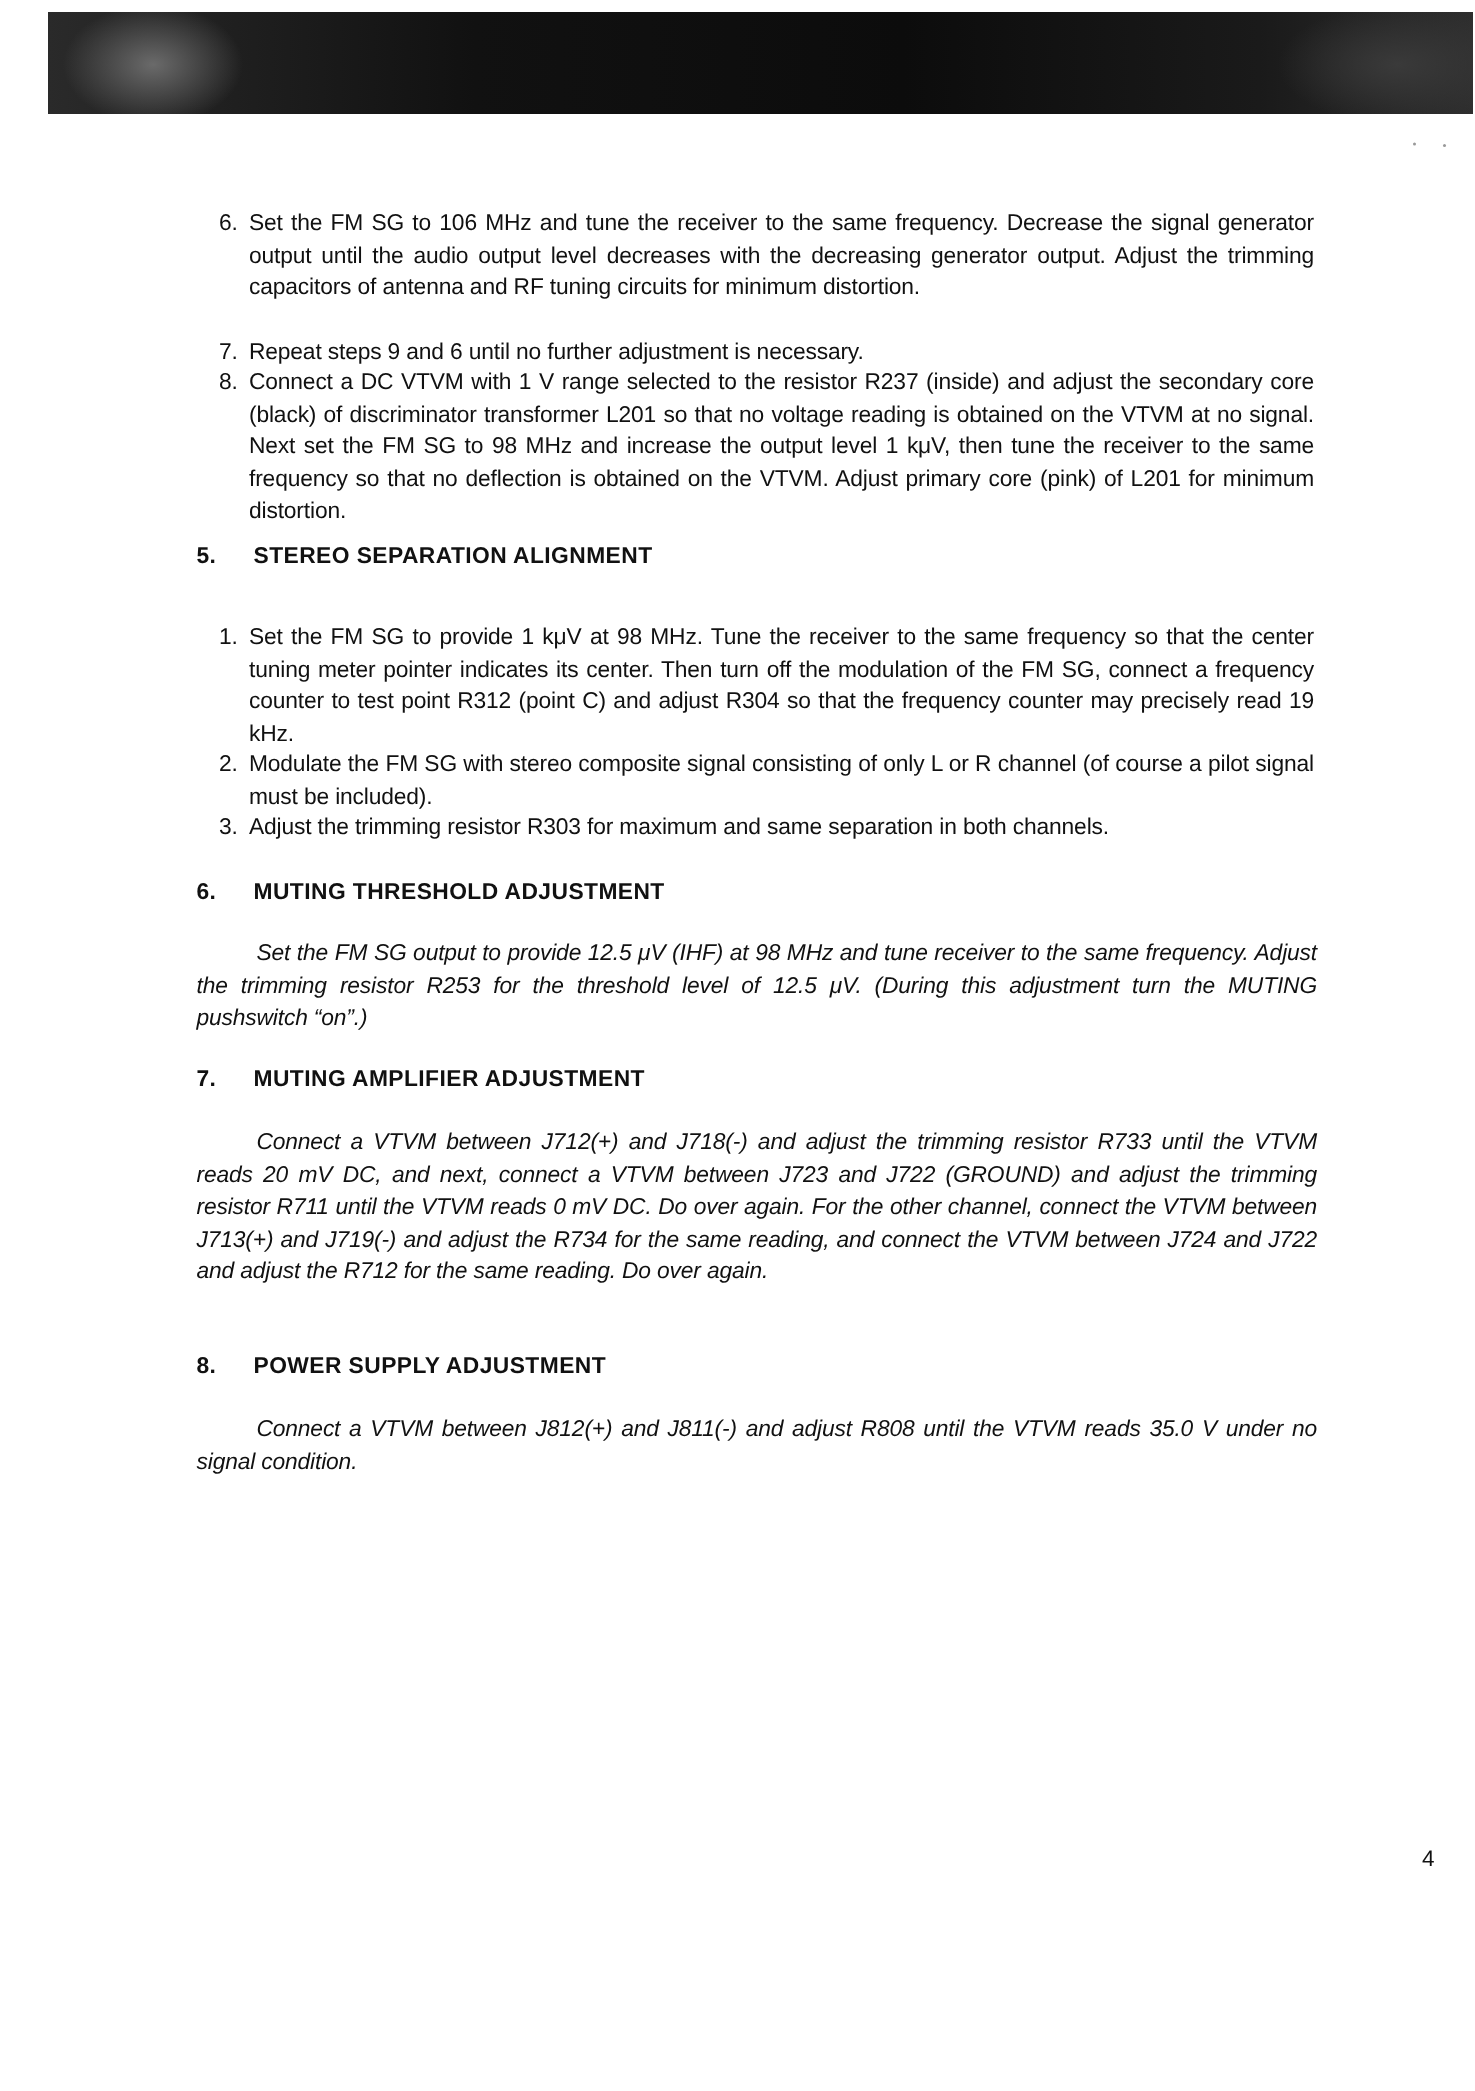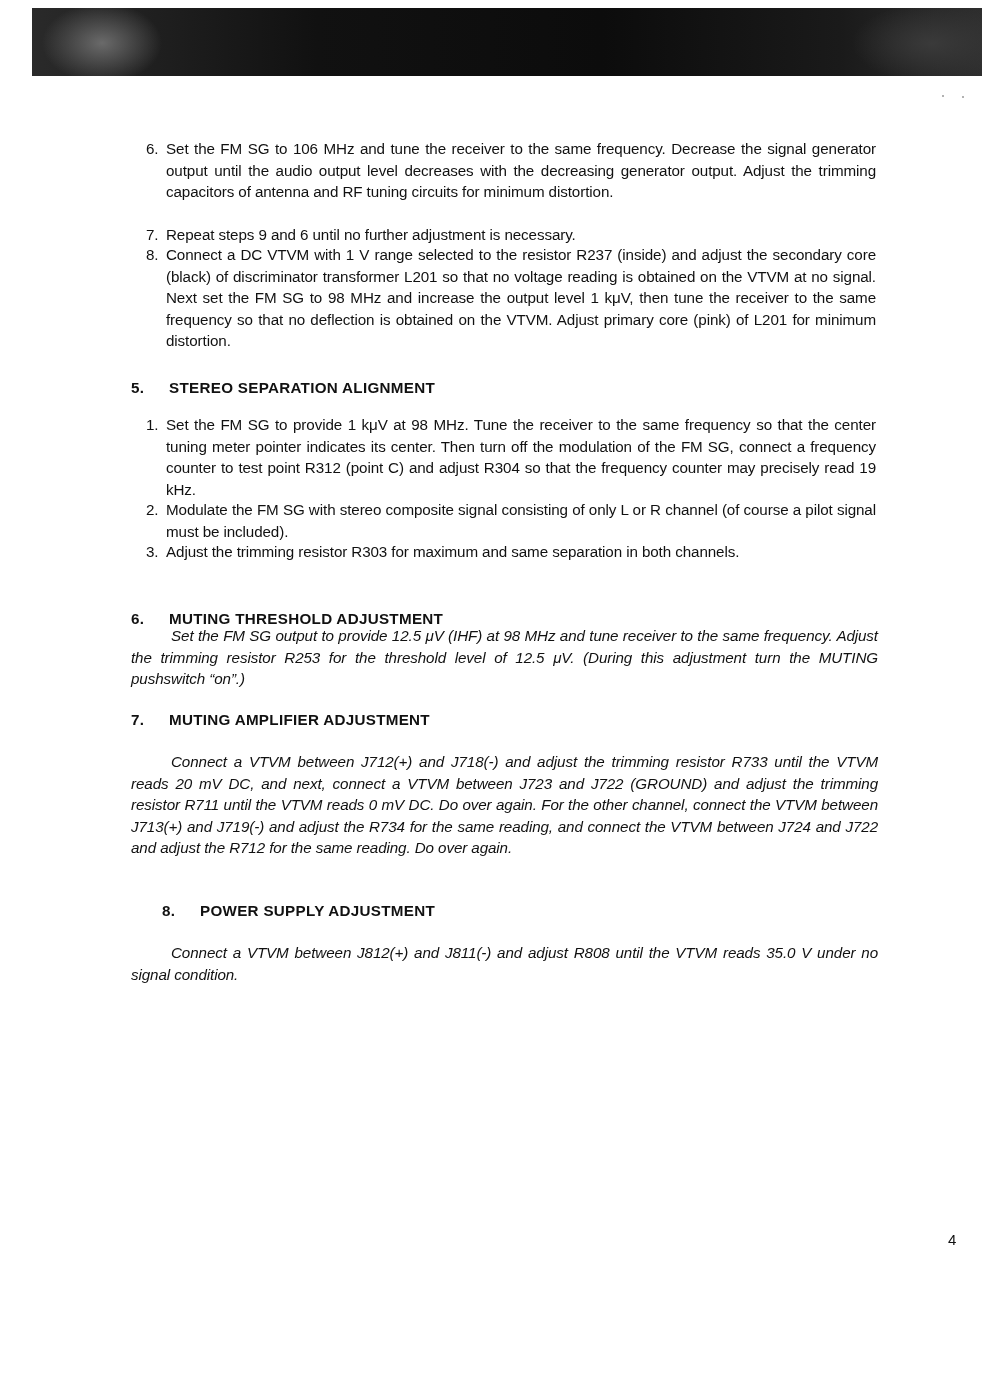--- a/index.html
+++ b/index.html
@@ -41,51 +41,51 @@
   </div>
   <div class="item" style="top:224px;">
     <span class="num">7.</span>
     <span class="body">Repeat steps 9 and 6 until no further adjustment is necessary.</span>
   </div>
   <div class="item" style="top:244px;">
     <span class="num">8.</span>
     <span class="body">Connect a DC VTVM with 1 V range selected to the resistor R237 (inside) and adjust the secondary core (black) of discriminator transformer L201 so that no voltage reading is obtained on the VTVM at no signal. Next set the FM SG to 98 MHz and increase the output level 1 kμV, then tune the receiver to the same frequency so that no deflection is obtained on the VTVM. Adjust primary core (pink) of L201 for minimum distortion.</span>
   </div>
 
-  <div class="heading" style="top:377px;">
+  <div class="heading" style="top:360px;">
     <span class="hnum">5.</span><span>STEREO SEPARATION ALIGNMENT</span>
   </div>
   <div class="item" style="top:414px;">
     <span class="num">1.</span>
     <span class="body">Set the FM SG to provide 1 kμV at 98 MHz. Tune the receiver to the same frequency so that the center tuning meter pointer indicates its center. Then turn off the modulation of the FM SG, connect a frequency counter to test point R312 (point C) and adjust R304 so that the frequency counter may precisely read 19 kHz.</span>
   </div>
   <div class="item" style="top:499px;">
     <span class="num">2.</span>
     <span class="body">Modulate the FM SG with stereo composite signal consisting of only L or R channel (of course a pilot signal must be included).</span>
   </div>
   <div class="item" style="top:541px;">
     <span class="num">3.</span>
     <span class="body">Adjust the trimming resistor R303 for maximum and same separation in both channels.</span>
   </div>
 
-  <div class="heading" style="top:608px;">
+  <div class="heading" style="top:584px;">
     <span class="hnum">6.</span><span>MUTING THRESHOLD ADJUSTMENT</span>
   </div>
   <div class="para" style="top:625px;">
     <span class="indent"></span><span>Set the FM SG output to provide 12.5 μV (IHF) at 98 MHz and tune receiver to the same frequency. Adjust the trimming resistor R253 for the threshold level of 12.5 μV. (During this adjustment turn the MUTING pushswitch “on”.)</span>
   </div>
 
   <div class="heading" style="top:709px;">
     <span class="hnum">7.</span><span>MUTING AMPLIFIER ADJUSTMENT</span>
   </div>
   <div class="para" style="top:751px;">
     <span class="indent"></span><span>Connect a VTVM between J712(+) and J718(-) and adjust the trimming resistor R733 until the VTVM reads 20 mV DC, and next, connect a VTVM between J723 and J722 (GROUND) and adjust the trimming resistor R711 until the VTVM reads 0 mV DC. Do over again. For the other channel, connect the VTVM between J713(+) and J719(-) and adjust the R734 for the same reading, and connect the VTVM between J724 and J722 and adjust the R712 for the same reading. Do over again.</span>
   </div>
 
-  <div class="heading" style="top:900px;margin-left:31px;">
+  <div class="heading" style="top:900px;">
     <span class="hnum">8.</span><span>POWER SUPPLY ADJUSTMENT</span>
   </div>
   <div class="para" style="top:942px;">
     <span class="indent"></span><span>Connect a VTVM between J812(+) and J811(-) and adjust R808 until the VTVM reads 35.0 V under no signal condition.</span>
   </div>
 
   <div class="page-number">4</div>
 </div>
 
 </body></html>

